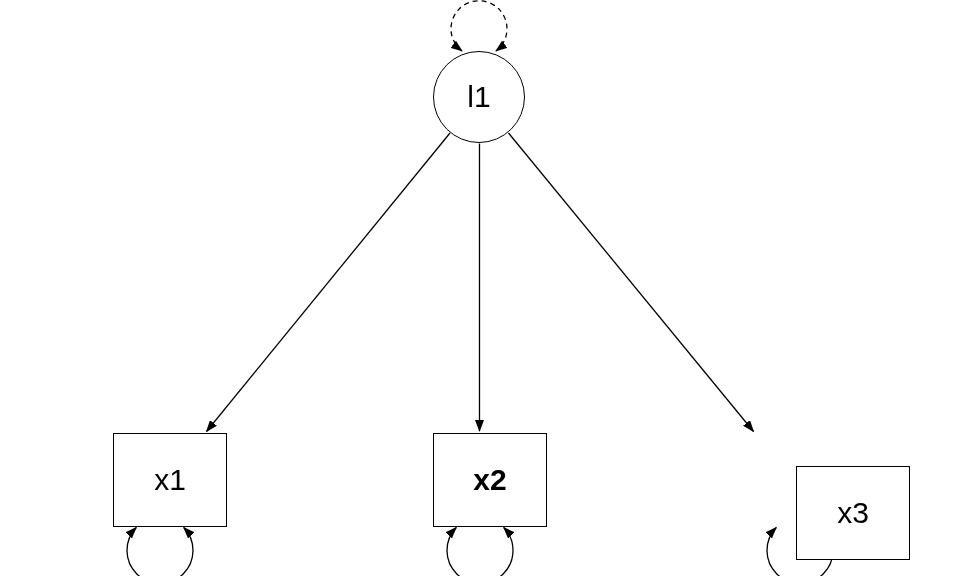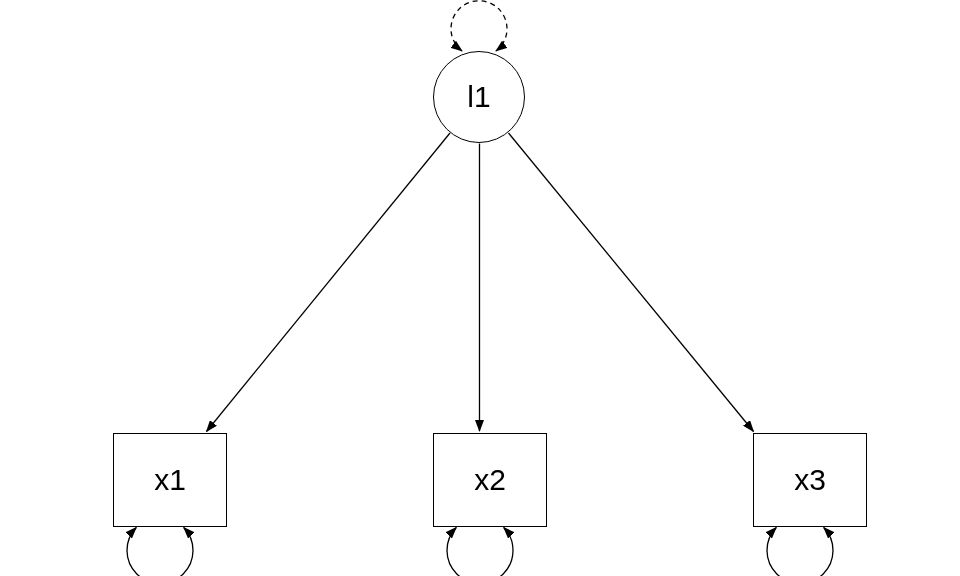--- a/index.html
+++ b/index.html
@@ -30,22 +30,22 @@
     left: 433px; top: 51px;
     width: 92px; height: 92px;
     border-radius: 50%;
     align-items: center;
   }
   .manifest {
     top: 433px;
     width: 114px; height: 94px;
   }
   #node-x1 { left: 113px; }
-  #node-x2 { left: 433px; }
-  #node-x3 { left: 753px; }
+  #node-x2 { left: 433px; font-weight: bold; }
+  #node-x3 { left: 796px; margin-top: 33px; }
   .edge {
     stroke: #000000;
     stroke-width: 1.3;
     fill: none;
   }
   .dashed { stroke-dasharray: 5 4; }
 </style>
 </head>
 <body>
 

